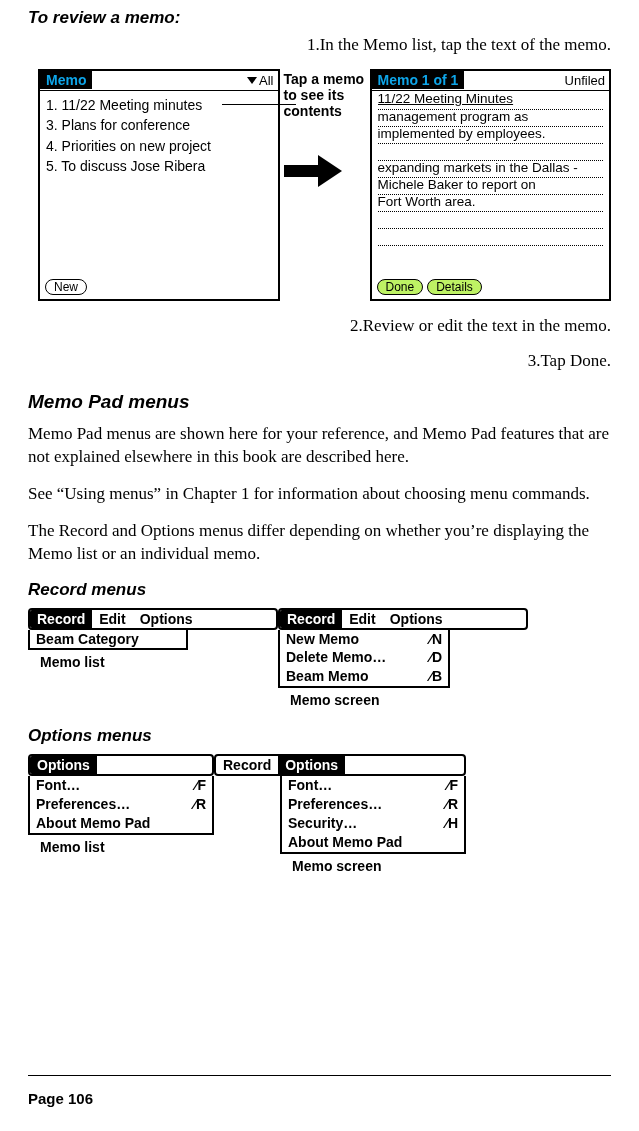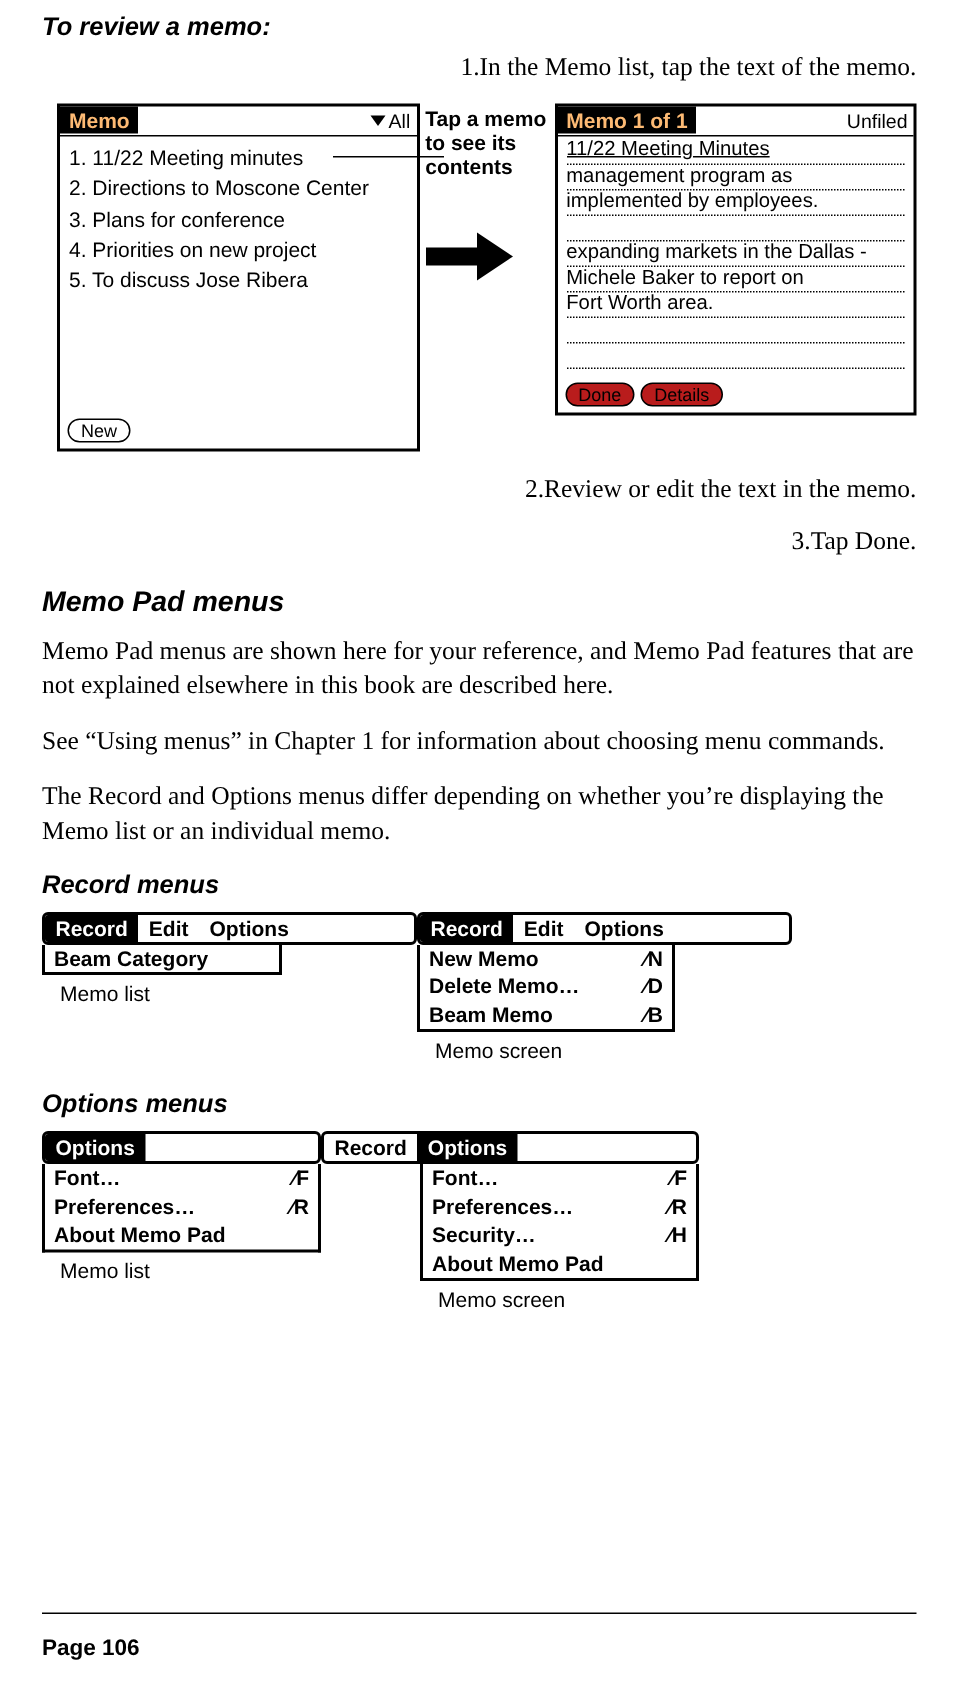--- a/index.html
+++ b/index.html
@@ -58,21 +58,21 @@
       font-size: 13px;
     }
     .device-titlebar {
       height: 20px;
       display: flex;
       align-items: center;
       border-bottom: 1px solid #000;
     }
     .title-black {
       background: #000;
-      color: #fdba74;
+      color: #0ea5e9;
       font-weight: bold;
       padding: 1px 6px;
       font-size: 14px;
       display: inline-block;
     }
     .title-right {
       margin-left: auto;
       padding-right: 4px;
       font-size: 13px;
       display: flex;
@@ -100,27 +100,27 @@
       border-radius: 10px;
       padding: 0 8px;
       font-size: 12px;
       background: #fff;
     }
     .pill-btn2 {
       border: 1.5px solid #000;
       border-radius: 10px;
       padding: 0 8px;
       font-size: 12px;
-      background: #b91c1c;
+      background: #bef264;
       display: inline-block;
     }
     .memo-detail {
       border: 2px solid #000;
       width: 248px;
-      height: 208px;
+      height: 232px;
       background: #fff;
       position: relative;
       font-family: Arial, Helvetica, sans-serif;
       font-size: 13px;
     }
     .detail-body {
       padding: 2px 6px;
       font-size: 13.5px;
       line-height: 1.35;
     }
@@ -217,21 +217,21 @@
       line-height: 1.35;
       white-space: nowrap;
       align-items: flex-end;
     }
     .shortcut {
       font-weight: bold;
       font-family: Arial, sans-serif;
     }
     .menu-caption {
       font-family: Arial, Helvetica, sans-serif;
-      font-weight: normal;
+      font-weight: bold;
       font-size: 14px;
       margin-top: 4px;
       margin-left: 12px;
     }
     .footer {
       position: absolute;
       bottom: 24px;
       left: 28px;
       right: 28px;
       border-top: 1.5px solid #000;
@@ -265,21 +265,20 @@
   <div class="device-screen" style="position:relative;">
     <div class="device-titlebar">
       <span class="title-black">Memo</span>
       <span class="title-right">
         <span class="tri-down"></span>
         <span>All</span>
       </span>
     </div>
     <div class="memo-list">
       <div class="memo-row">1.  11/22 Meeting minutes</div>
-      <div class="memo-row">2.  Directions to Moscone Center</div>
       <div class="memo-row">3.  Plans for conference</div>
       <div class="memo-row">4.  Priorities on new project</div>
       <div class="memo-row">5.  To discuss Jose Ribera</div>
     </div>
     <div class="pill-btn">New</div>
 
     <div class="lead" style="top:33px; left:182px; width:74px;"></div>
   </div>
 
   <div class="mid-col callout-wrap">

